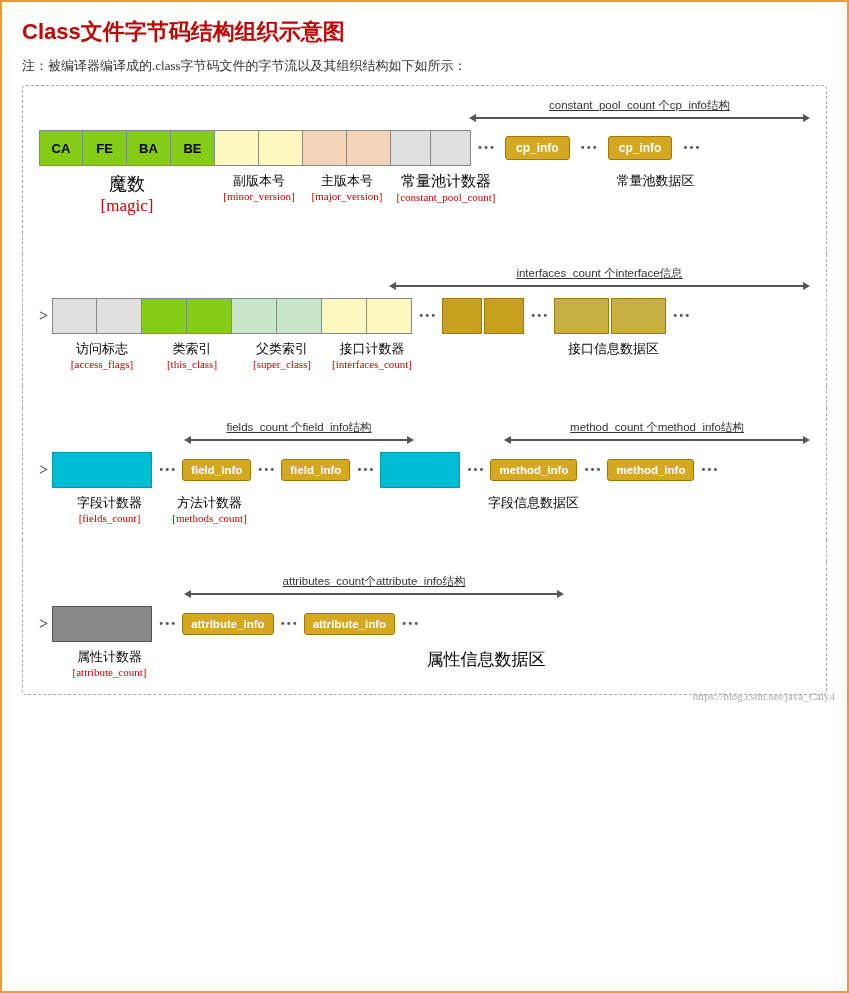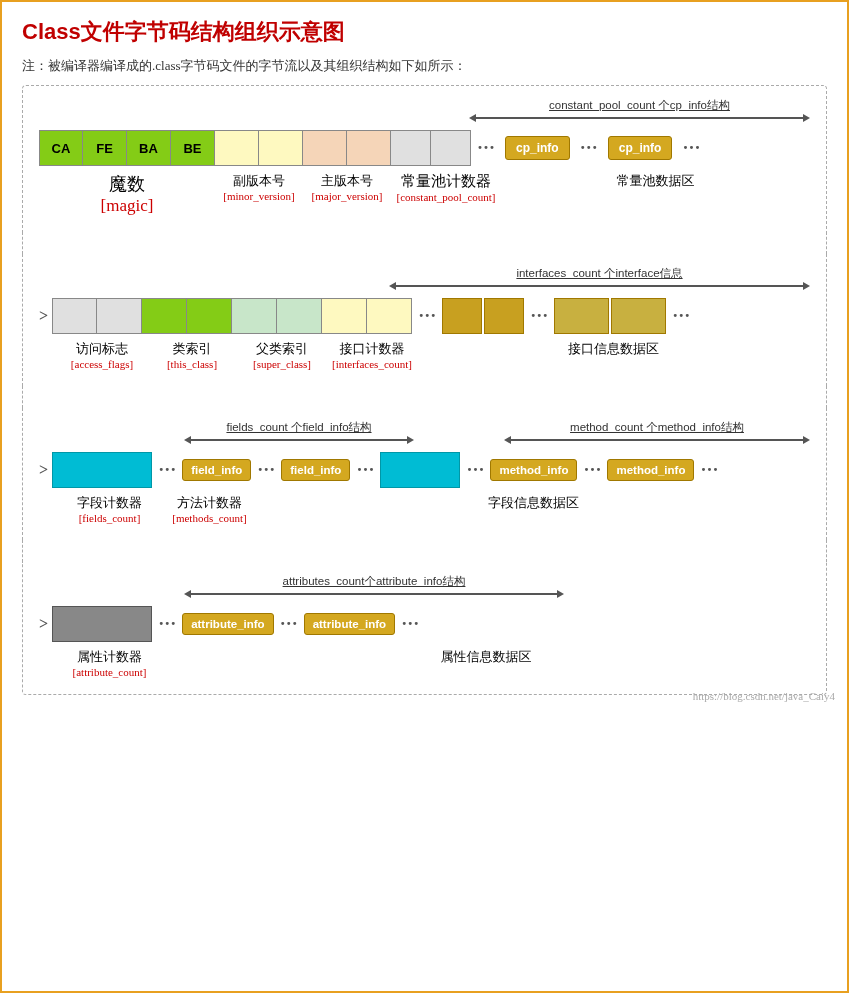--- a/index.html
+++ b/index.html
@@ -427,19 +427,19 @@
 
       <span class="dots">···</span>
     </div>
 
     <div style="display:flex; align-items:flex-start; margin-top:6px; padding-left:18px;">
       <div style="width:105px; text-align:center;">
         <div style="font-size:13px;">属性计数器</div>
         <div style="font-size:11px; color:#c00;">[attribute_count]</div>
       </div>
       <div style="flex:1; text-align:center;">
-        <div style="font-size:13px;">属性信息数据区</div>
+        <div style="font-size:17px;">属性信息数据区</div>
       </div>
     </div>
   </div>
 
   <div class="watermark">https://blog.csdn.net/java_Caiy4</div>
 </div>
 
 </body></html>

